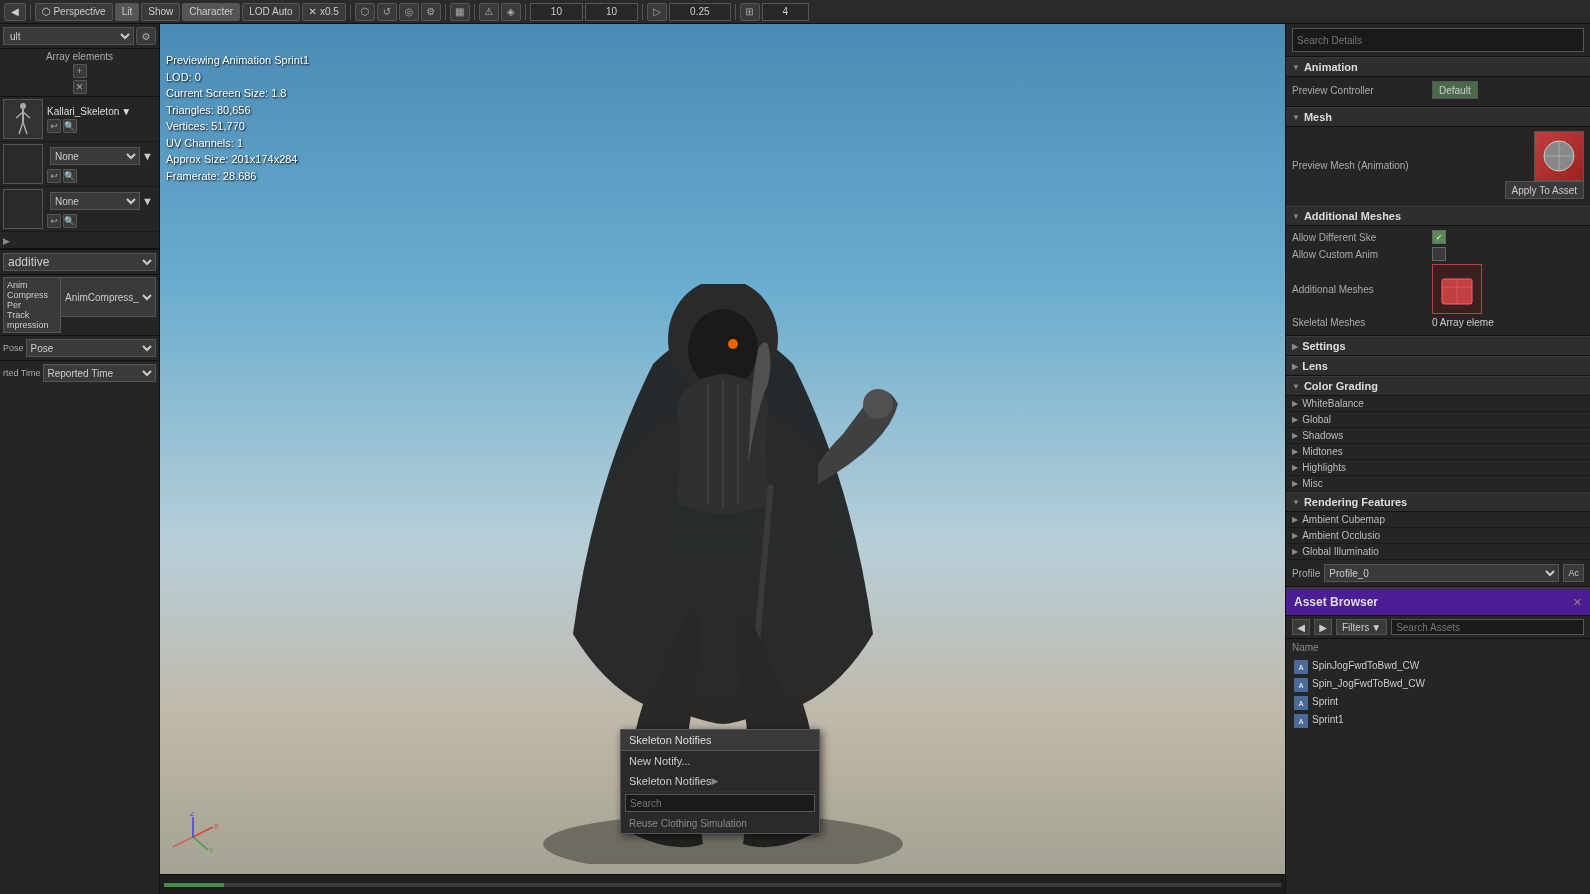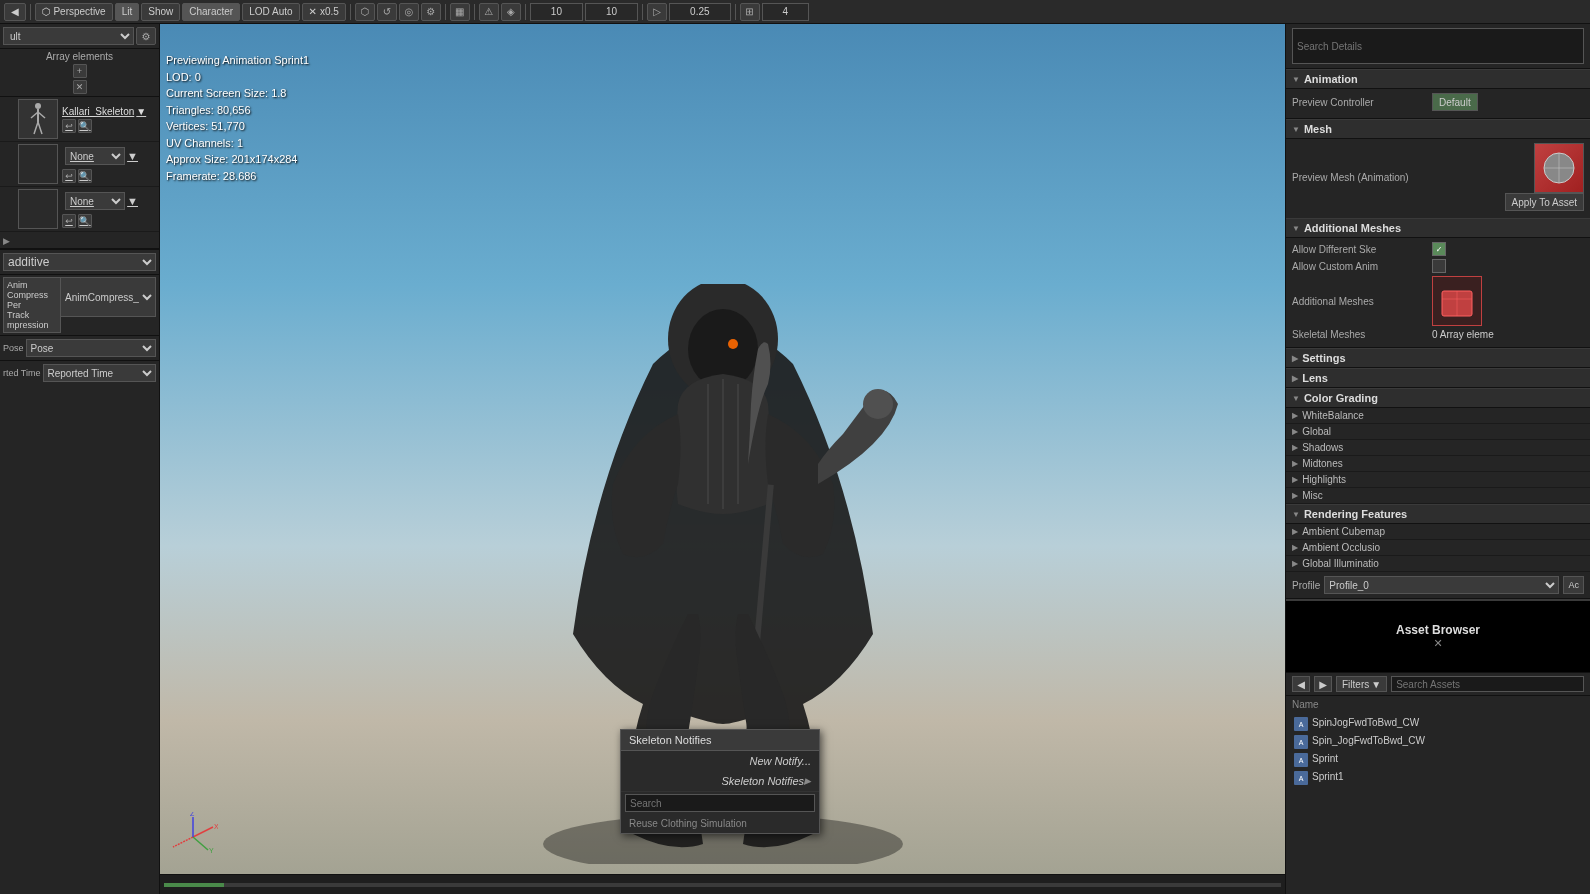--- a/index.html
+++ b/index.html
@@ -95,23 +95,22 @@
       flex-direction: column;
     }
     .left-label {
       color: #aaa;
       font-size: 10px;
     }
     .slot-item {
       display: flex;
       align-items: center;
       gap: 4px;
-      padding: 2px 18px;
+      padding: 2px 3px;
       border-bottom: 1px solid #1a1a1a;
-      text-decoration: underline;
     }
     .slot-preview {
       width: 40px; height: 40px;
       background: #333;
       border: 1px solid #555;
       flex-shrink: 0;
       display: flex; align-items: center; justify-content: center;
     }
     .slot-info { flex: 1; }
     .slot-name {
@@ -240,22 +239,21 @@
       color: #ddd;
       border-bottom: 1px solid #555;
     }
     .ctx-item {
       padding: 4px 8px;
       font-size: 11px;
       color: #ccc;
       cursor: pointer;
       display: flex;
       align-items: center;
-      justify-content: flex-end;
-      font-style: italic;
+      justify-content: flex-start;
     }
     .ctx-arrow { color: #888; font-size: 9px; }
     .ctx-search {
       padding: 2px 4px;
       border-top: 1px solid #333;
     }
     .ctx-search-input {
       width: 100%;
       background: #1a1a1a;
       border: 1px solid #555;
@@ -385,27 +383,26 @@
       color: #ccc; font-size: 9px;
       padding: 1px 4px; height: 18px;
       cursor: pointer;
     }
 
     
     .asset-browser-section {
       flex-shrink: 0;
     }
     .asset-browser-header {
-      background: #000000;
+      background: #4c1d95;
       border-top: 2px solid #3a3a3a;
       border-bottom: 1px solid #111;
-      padding: 22px 8px;
+      padding: 6px 8px;
       display: flex; align-items: center;
       justify-content: space-between;
-      flex-direction: column;
     }
     .asset-browser-title {
       font-size: 12px; color: #ddd; font-weight: bold;
     }
     .asset-browser-close { color: #888; cursor: pointer; }
     .asset-browser-nav {
       display: flex; align-items: center; gap: 4px;
       padding: 3px 6px;
       border-bottom: 1px solid #111;
     }
@@ -450,21 +447,21 @@
 
     .search-details-bar {
       padding: 4px 6px;
       border-bottom: 1px solid #111;
     }
     .search-details-input {
       width: 100%;
       background: #1a1a1a;
       border: 1px solid #555;
       color: #ccc; font-size: 10px;
-      height: 36px; padding: 0 4px;
+      height: 24px; padding: 0 4px;
     }
     .vp-num {
       background: rgba(40,40,40,0.8);
       border: 1px solid #555;
       color: #ccc; font-size: 10px;
       padding: 0 20px; height: 18px;
       display: flex; align-items: center;
     }
   </style>
 </head>

